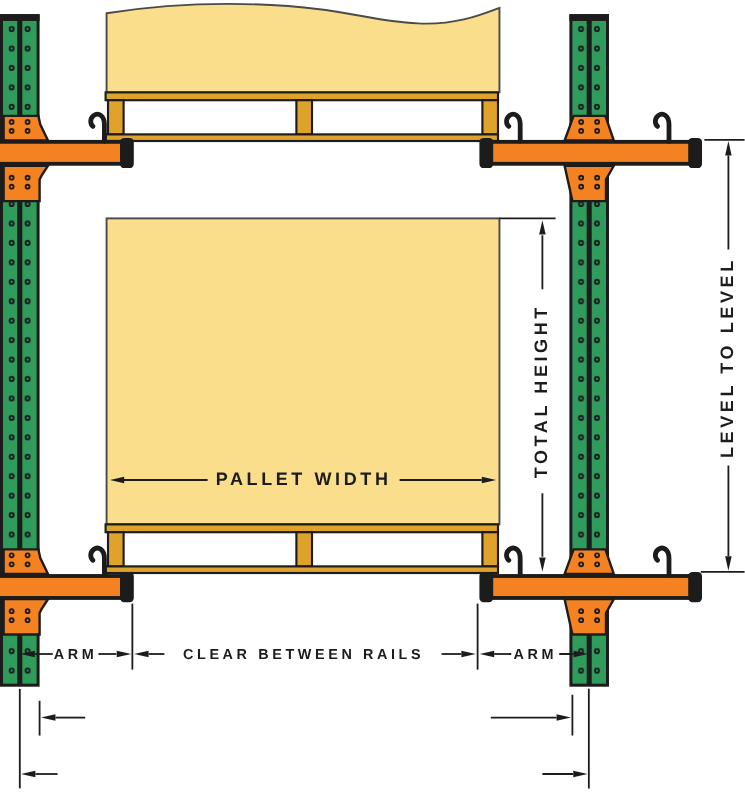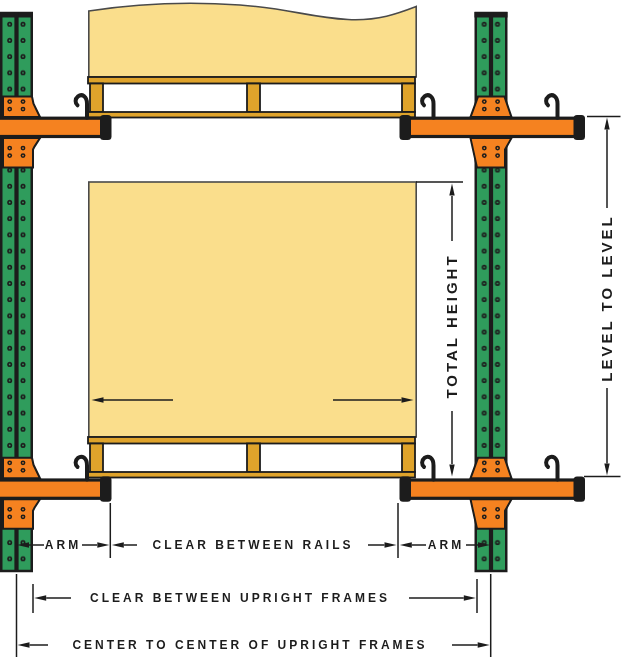--- a/index.html
+++ b/index.html
@@ -187,20 +187,19 @@
   <g class="dim">
     <line x1="16.5" y1="574" x2="16.5" y2="657"></line>
     <line x1="490.7" y1="574" x2="490.7" y2="657"></line>
     <polygon points="17.5,645 29.5,642.3 29.5,647.7"></polygon>
     <line x1="29.5" y1="645" x2="48" y2="645"></line>
     <line x1="452" y1="645" x2="477.7" y2="645"></line>
     <polygon points="489.7,645 477.7,642.3 477.7,647.7"></polygon>
   </g>
 </svg>
 
+  <div class="lbl big" style="left:253px;top:400px">PALLET WIDTH</div>
   <div class="lbl big vert" style="left:451px;top:326px">TOTAL HEIGHT</div>
   <div class="lbl big vert" style="left:606px;top:298px">LEVEL TO LEVEL</div>
   <div class="lbl" style="left:63px;top:545px">ARM</div>
   <div class="lbl" style="left:253px;top:545px">CLEAR BETWEEN RAILS</div>
   <div class="lbl" style="left:446px;top:545px">ARM</div>
-  <div class="lbl" style="left:240px;top:598px">CLEAR BETWEEN UPRIGHT FRAMES</div>
-  <div class="lbl" style="left:250px;top:645px">CENTER TO CENTER OF UPRIGHT FRAMES</div>
 </div>
 
 </body></html>

